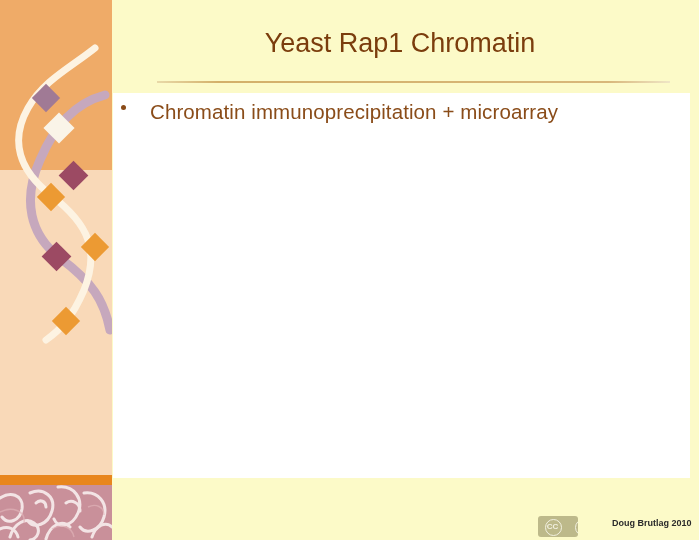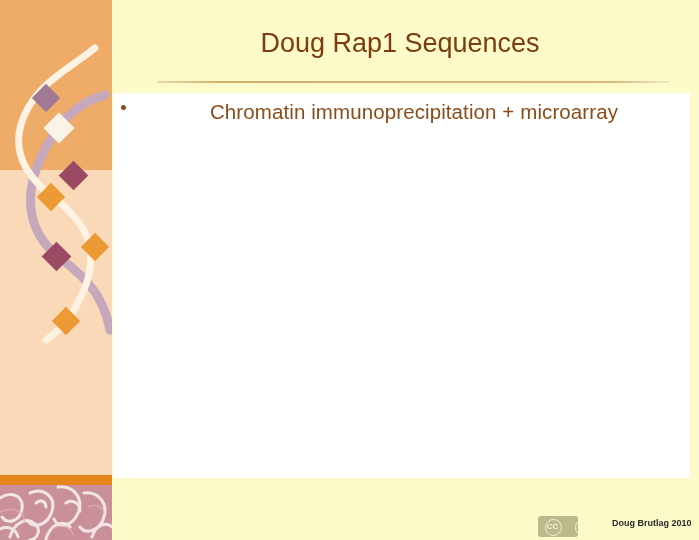--- a/index.html
+++ b/index.html
@@ -21,21 +21,21 @@
 
   
   #title{position:absolute;left:120px;top:28px;width:560px;text-align:center;
          font-size:27px;color:#7b3d0d;letter-spacing:0px;white-space:nowrap;}
   #title-rule{position:absolute;left:157px;top:81px;width:513px;height:2px;
               background:linear-gradient(to right,#e8d9a8,#d3b06a 12%,#d8b77a 88%,#efe6c6);}
 
   
   #panel{position:absolute;left:113px;top:93px;width:577px;height:385px;background:#ffffff;}
 
-  #bullet-list{position:absolute;left:5px;top:4px;width:560px;text-align:center;}
+  #bullet-list{position:absolute;left:5px;top:4px;width:560px;}
   .bullet-row{position:relative;padding-left:32px;}
   .bullet-dot{position:absolute;left:3px;top:8px;width:5px;height:5px;border-radius:50%;
               background:#8a4b18;}
   .bullet-text{font-size:20.5px;line-height:30px;color:#8a4c19;letter-spacing:0.1px;}
 
   
   #cc-badge{position:absolute;left:538px;top:516px;width:40px;height:21px;
             background:#bdb98a;border-radius:3px;overflow:hidden;}
   #cc-badge .cc-left,#cc-badge .cc-right{position:absolute;top:0;height:21px;}
   #cc-badge .cc-left{left:0;width:30px;}
@@ -92,21 +92,21 @@
         </g>
         <g fill="none" stroke="#e0b3b8" stroke-width="1.4" opacity="0.7">
           <path d="M-2,28 C12,20 26,26 24,38"></path>
           <path d="M52,44 C62,38 72,42 74,52"></path>
           <path d="M88,22 C96,18 104,22 104,30"></path>
         </g>
       </svg>
     </div>
   </div>
 
-  <div id="title">Doug Rap1 Sequences</div>
+  <div id="title">Yeast Rap1 Chromatin</div>
   <div id="title-rule"></div>
 
   <div id="panel">
     <div id="bullet-list">
       <div class="bullet-row">
         <span class="bullet-dot"></span>
         <div class="bullet-text">Chromatin immunoprecipitation + microarray</div>
       </div>
     </div>
   </div>

